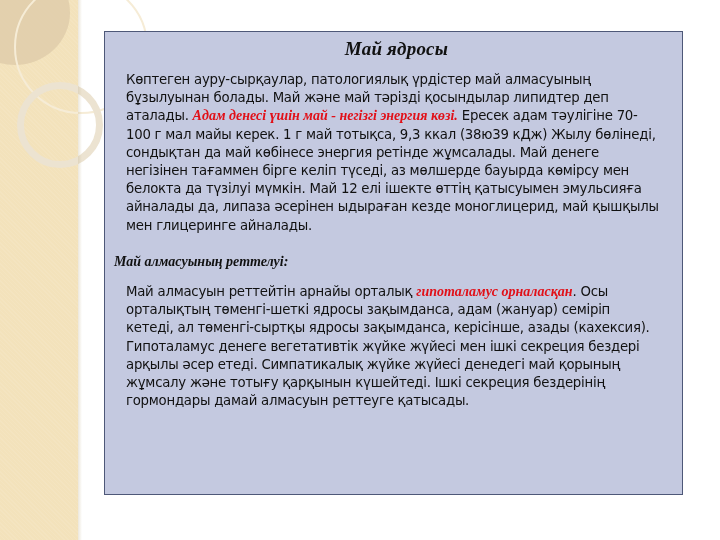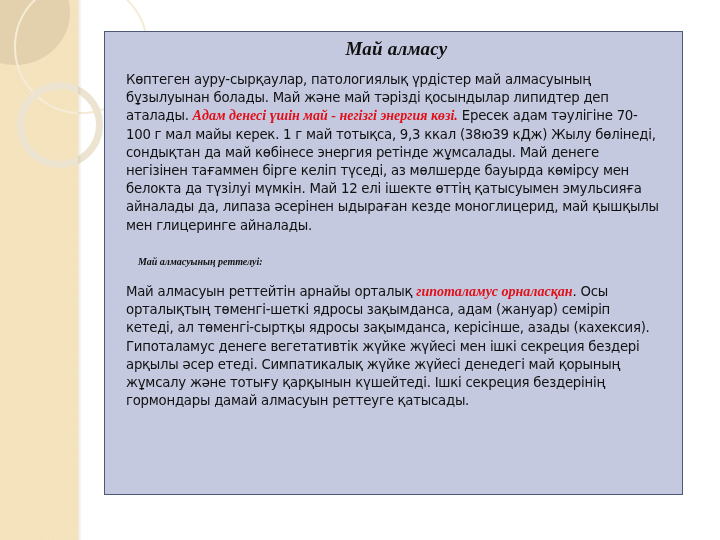--- a/index.html
+++ b/index.html
@@ -55,37 +55,36 @@
     .hl {
       color: #e11018;
       font-family: "Liberation Serif", serif;
       font-style: italic; font-weight: bold;
       font-size: 14px;
       letter-spacing: 0;
     }
     .subheading {
       font-family: "Liberation Serif", serif;
       font-style: italic; font-weight: bold;
-      font-size: 10px;
+      font-size: 14px;
       letter-spacing: 0;
       margin-top: 18px;
-      margin-left: 24px;
     }
   </style>
 </head>
 <body>
 
 <div class="side-panel">
   <div class="deco-blob"></div>
   <div class="deco-ring-large"></div>
   <div class="deco-ring-small"></div>
 </div>
 <div class="side-shadow"></div>
 
 <div class="content-box">
-  <div class="title">Май алмасу</div>
+  <div class="title">Май ядросы</div>
 
   <p class="para"><span>Көптеген ауру-сырқаулар, патологиялық үрдістер май алмасуының бұзылуынан болады. Май және май тәрізді қосындылар липидтер деп аталады. </span><span class="hl">Адам денесі үшін май  - негізгі энергия көзі.</span><span> Ересек адам тәулігіне 70-100 г мал майы керек. 1 г май тотықса, 9,3 ккал (38ю39 кДж) Жылу бөлінеді, сондықтан да май көбінесе энергия ретінде жұмсалады. Май денеге негізінен тағаммен бірге келіп түседі, аз мөлшерде бауырда көмірсу мен белокта да түзілуі мүмкін. Май 12 елі ішекте өттің қатысуымен эмульсияға айналады да, липаза әсерінен ыдыраған кезде моноглицерид, май қышқылы мен глицеринге айналады.</span></p>
 
   <div class="subheading">Май алмасуының реттелуі:</div>
 
   <p class="para"><span>Май алмасуын реттейтін арнайы орталық </span><span class="hl">гипоталамус орналасқан</span><span>. Осы орталықтың төменгі-шеткі ядросы зақымданса, адам (жануар) семіріп кетеді, ал төменгі-сыртқы ядросы зақымданса, керісінше, азады (кахексия). Гипоталамус денеге вегетативтік жүйке жүйесі мен ішкі секреция бездері арқылы әсер етеді. Симпатикалық жүйке жүйесі денедегі май қорының жұмсалу және тотығу қарқынын күшейтеді. Ішкі секреция бездерінің гормондары дамай алмасуын реттеуге қатысады.</span></p>
 </div>
 
 </body></html>

